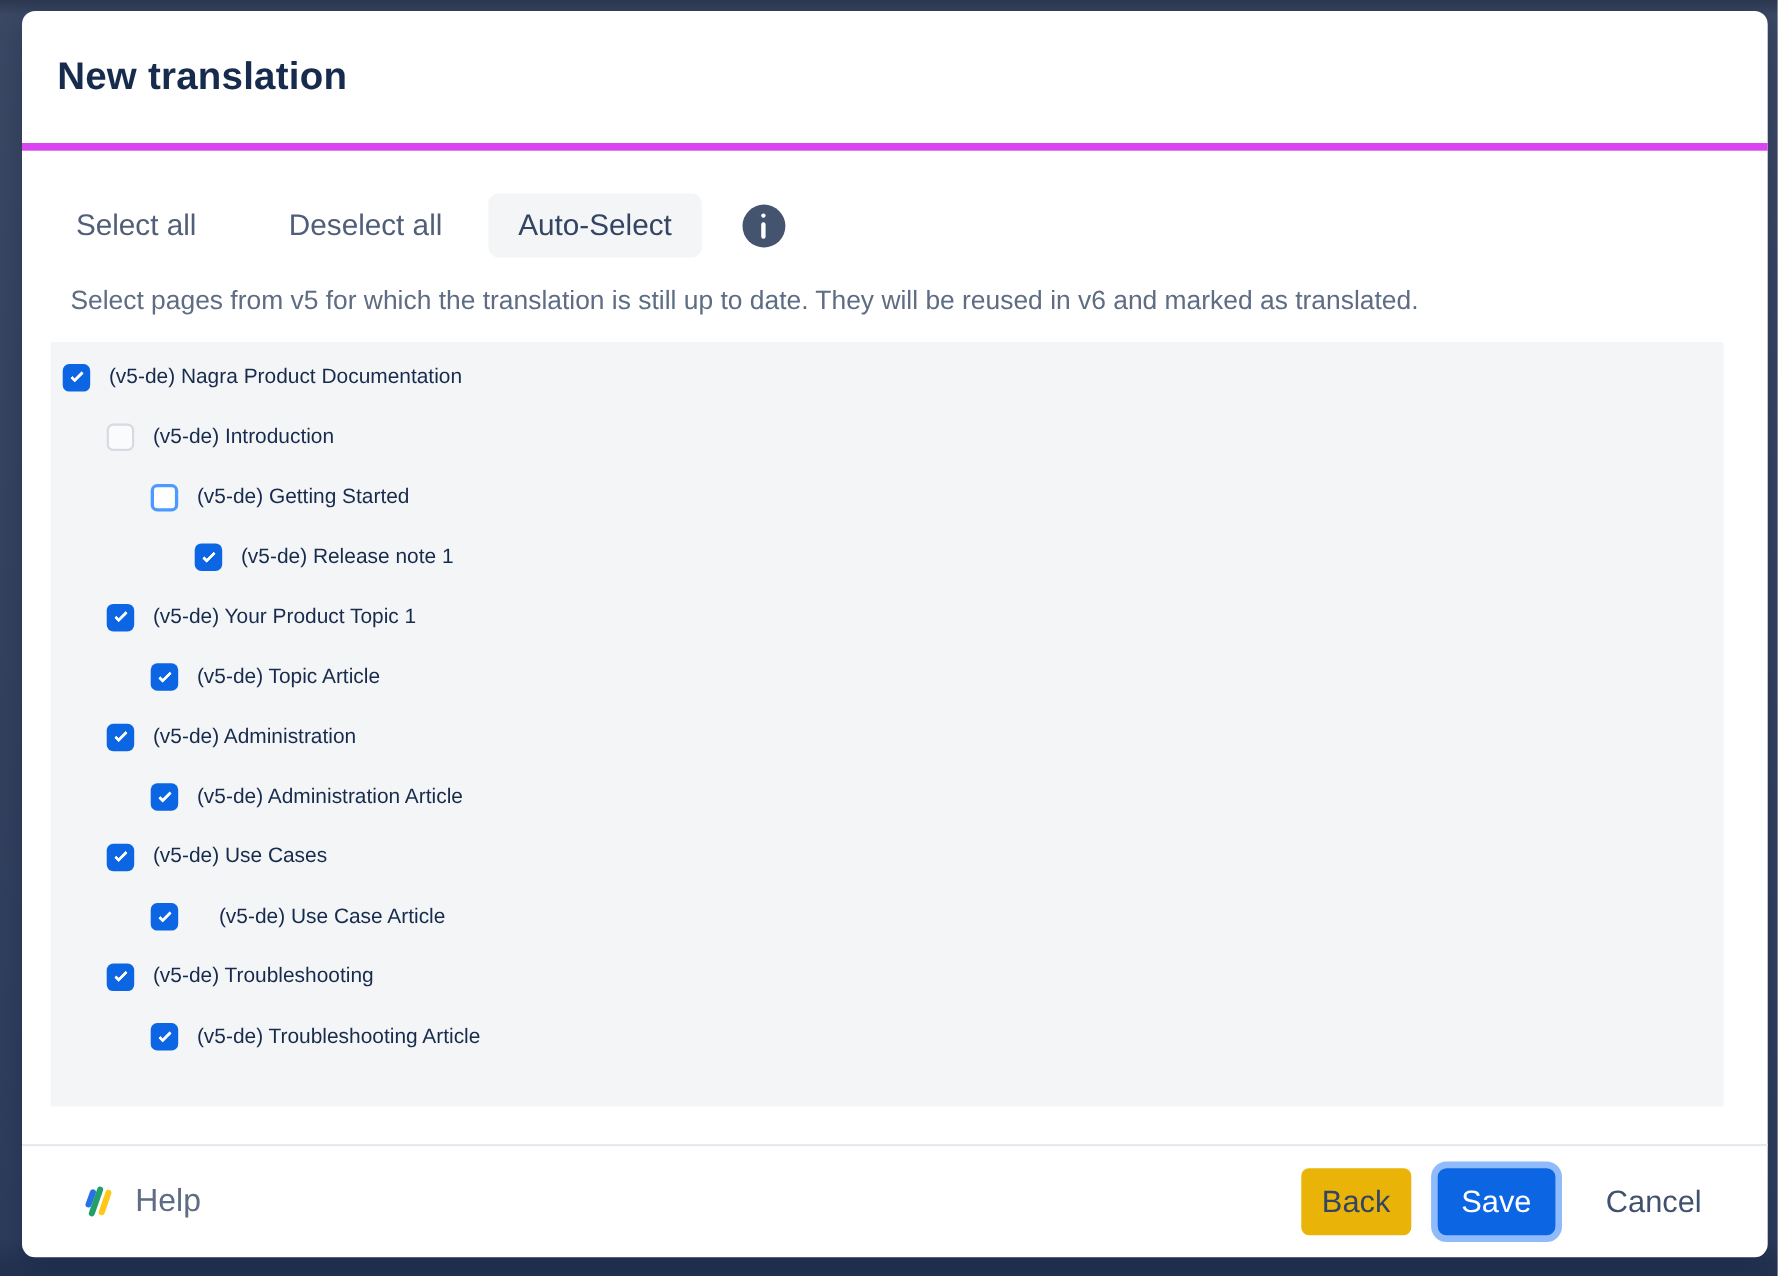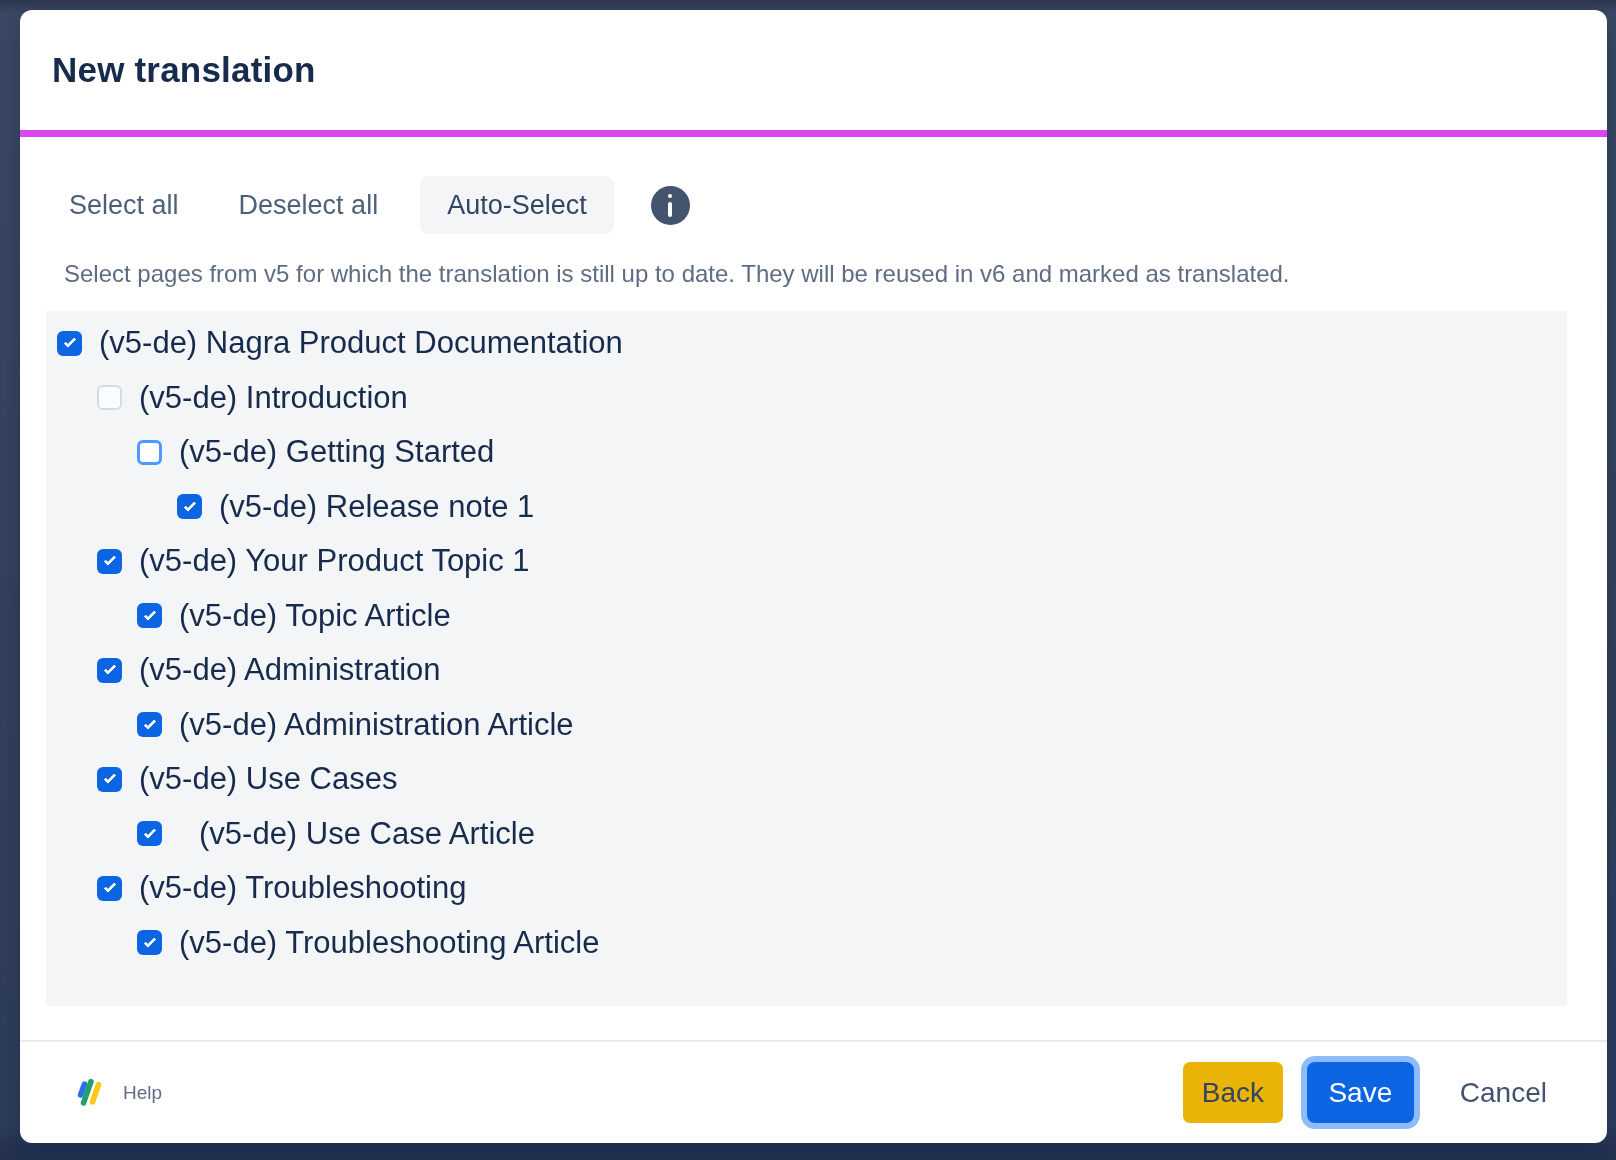--- a/index.html
+++ b/index.html
@@ -27,21 +27,21 @@
   .modal-title { font-size:35px; font-weight:700; color:#172b4d; letter-spacing:.2px; }
 
   
   .modal-body { flex:1 1 auto; padding:0 40px 0 26px; overflow:hidden; }
 
   .toolbar { margin:39px 0 0 23px; height:58px; display:flex; align-items:center; }
   .txt-btn {
     background:none; border:none; cursor:pointer;
     font-family:inherit; font-size:27px; color:#505f79; padding:0;
   }
-  .txt-btn + .txt-btn { margin-left:60px;text-align:center; }
+  .txt-btn + .txt-btn { margin-left:84px;text-align:center; }
   .pill-btn {
     margin-left:42px; height:58px; padding:0 27px; border:none; cursor:pointer;
     background:#f4f5f7; border-radius:9px;
     font-family:inherit; font-size:27px; color:#344563;
     display:flex; align-items:center;
   }
   .info-btn {
     margin-left:37px; width:39px; height:39px; border-radius:50%;
     background:#44546f; border:none; cursor:pointer; position:relative;
   }
@@ -68,30 +68,30 @@
   }
   .cb.checked { background:#0c66e4; }
   .cb.unchecked { background:#fafbfc; border:2px solid #d6dae1; }
   .cb.focus { background:#ffffff; border:3px solid #4c9aff; }
   .check-glyph { display:none; }
   .cb.checked .check-glyph {
     display:block; width:12px; height:6px;
     border-left:3px solid #fff; border-bottom:3px solid #fff;
     border-radius:1px; transform:rotate(-45deg) translate(1px,-1px);
   }
-  .tree-label { margin-left:17px; font-size:31px; color:#172b4d; }
+  .tree-label { margin-left:17px; font-size:19px; color:#172b4d; }
 
   
   .modal-footer {
     flex:0 0 auto; height:103px; border-top:2px solid #e7e9ee;
     display:flex; align-items:center; padding:0 60px 0 54px;
   }
   .help-link { display:flex; align-items:center; background:none; border:none; cursor:pointer; }
   .help-logo { width:31px; height:29px; display:block; }
-  .help-text { margin-left:18px; font-size:19px; color:#5e6c84; font-family:inherit; }
+  .help-text { margin-left:18px; font-size:29px; color:#5e6c84; font-family:inherit; }
 
   .btn-group { margin-left:auto; display:flex; align-items:center; }
   .btn {
     height:61px; border:none; border-radius:7px; cursor:pointer;
     font-family:inherit; font-size:28px; display:flex; align-items:center; justify-content:center;
   }
   .btn-back { width:100px; background:#eab308; color:#344563; }
   .btn-save {
     width:107px; margin-left:24px; background:#0c66e4; color:#ffffff;
     box-shadow:0 0 0 6px #8fbbfb; border-radius:8px;

